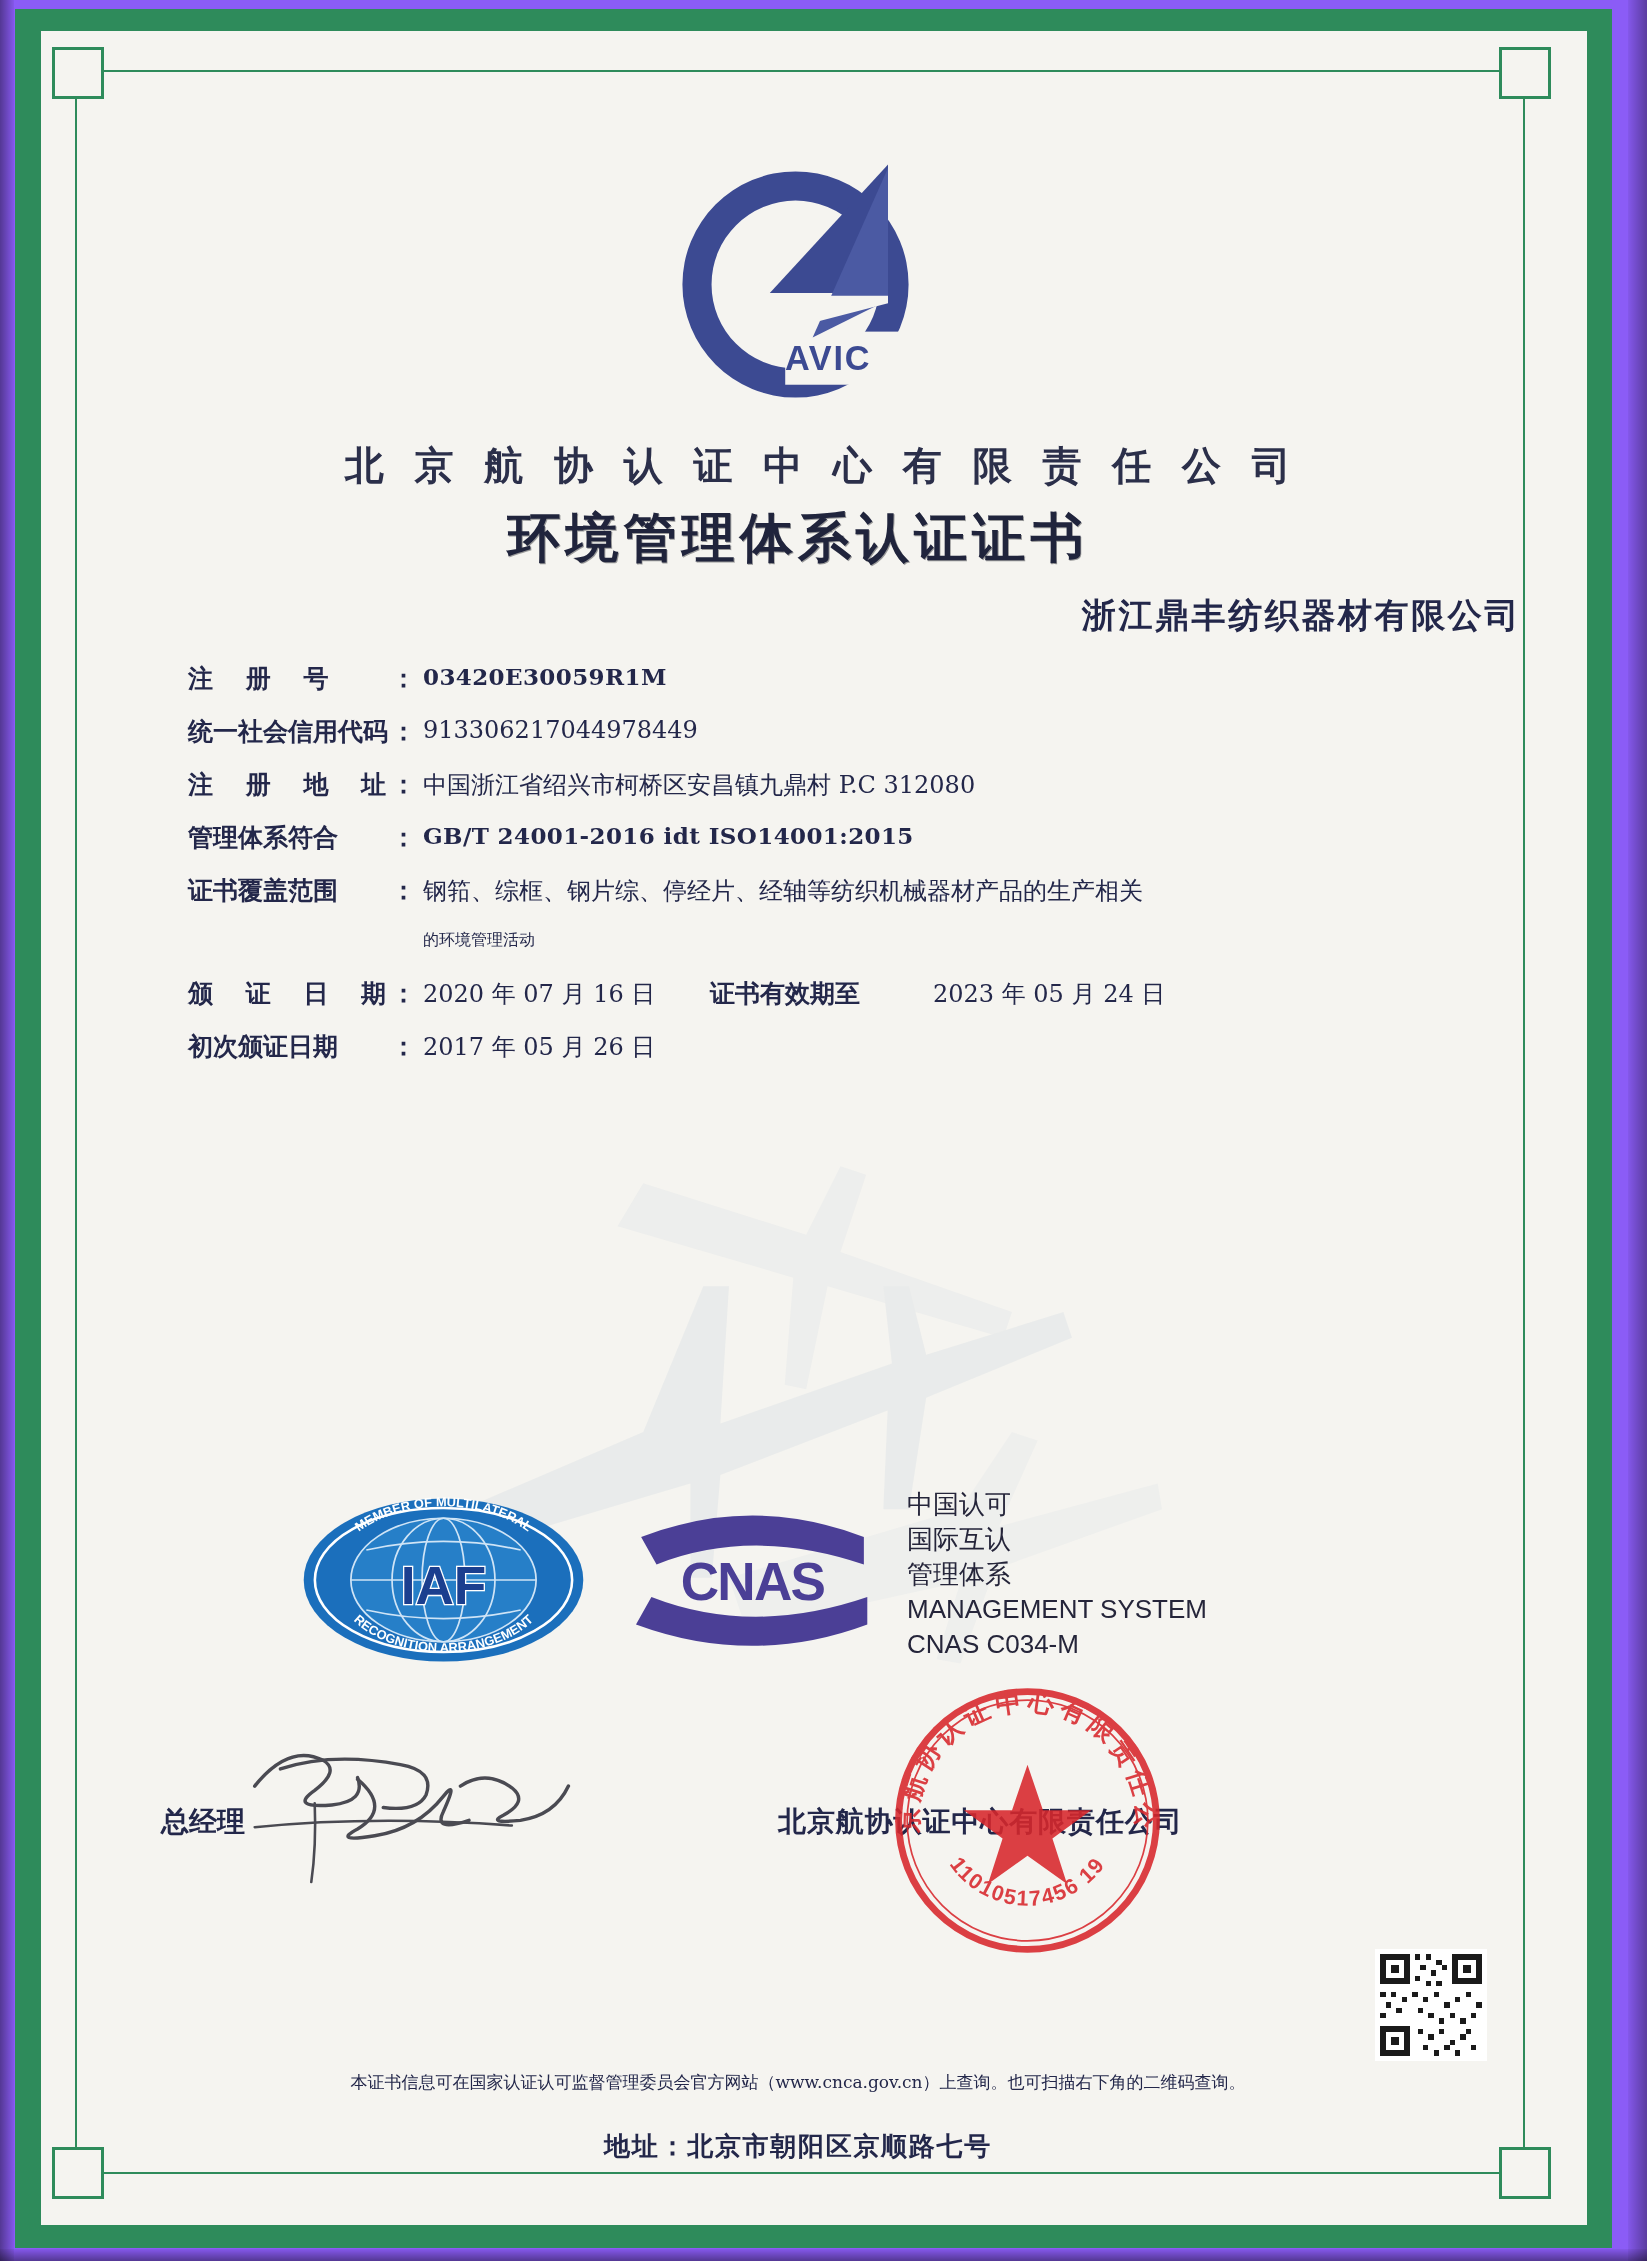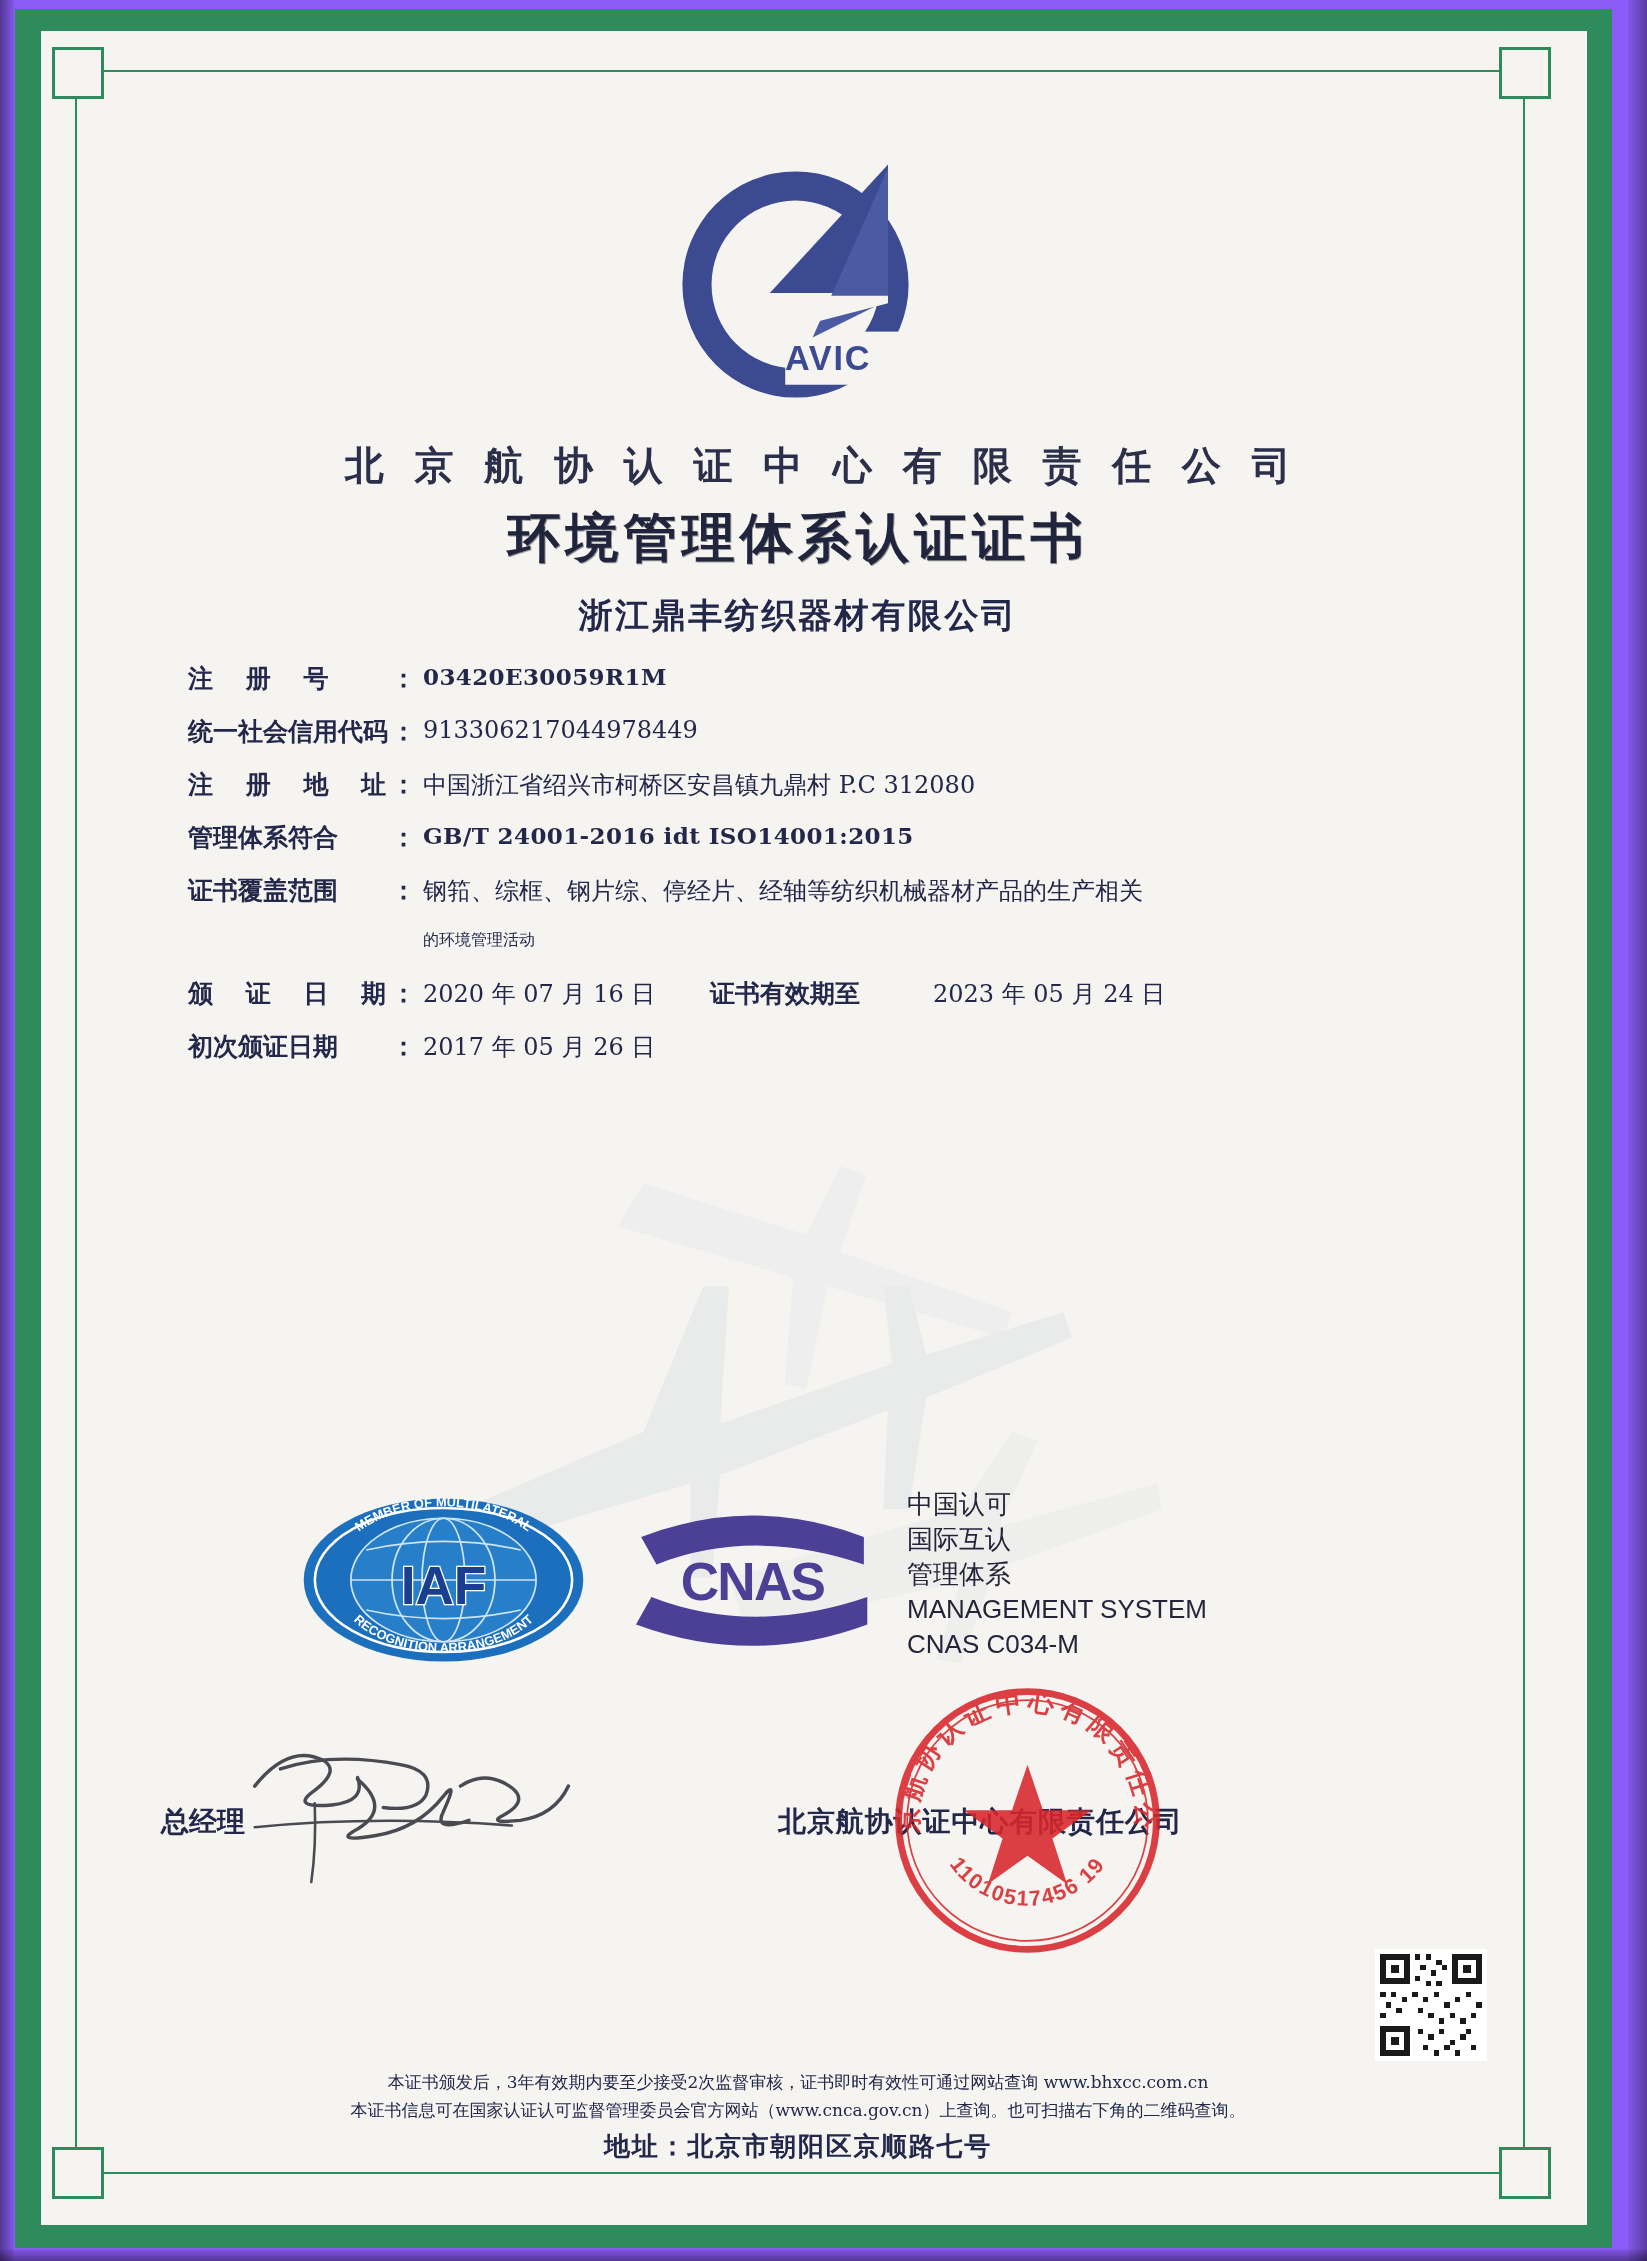--- a/index.html
+++ b/index.html
@@ -94,21 +94,21 @@
     font-size: 53px;
     letter-spacing: 5.1px;
     color: #20243c;
     font-weight: 800;
     text-shadow: 0.9px 0.9px 0 #9a9a9a;
   }
   .company-name {
     position: absolute;
     top: 523px;
     left: 0; width: 100%;
-    text-align: center;
+    text-align: right;
     font-family: "DejaVu Serif", serif;
     font-size: 34px;
     letter-spacing: 2.6px;
     color: #23274a;
     font-weight: 600;
   }
 
   .fields {
     position: absolute;
     top: 592px;
@@ -500,21 +500,20 @@
         <rect x="36" y="36" width="2" height="2"></rect>
           <rect x="18" y="36" width="2" height="2"></rect>
           <rect x="22" y="38" width="2" height="2"></rect>
         <rect x="26" y="36" width="2" height="2"></rect>
           <rect x="30" y="38" width="2" height="2"></rect>
           <rect x="34" y="30" width="2" height="2"></rect>
       </g>
     </svg>
 
     <div class="footnotes">
-      <div>本证书颁发后，3年有效期内要至少接受2次监督审核，证书即时有效性可通过网站查询 www.bhxcc.com.cn</div>
       <div>本证书信息可在国家认证认可监督管理委员会官方网站（www.cnca.gov.cn）上查询。也可扫描右下角的二维码查询。</div>
     </div>
 
     <div class="addr">地址：北京市朝阳区京顺路七号</div>
   </div>
 
   <div class="paper-edge"></div>
   <div class="paper-edge-l"></div>
   <div class="paper-edge-b"></div>
 </div>

